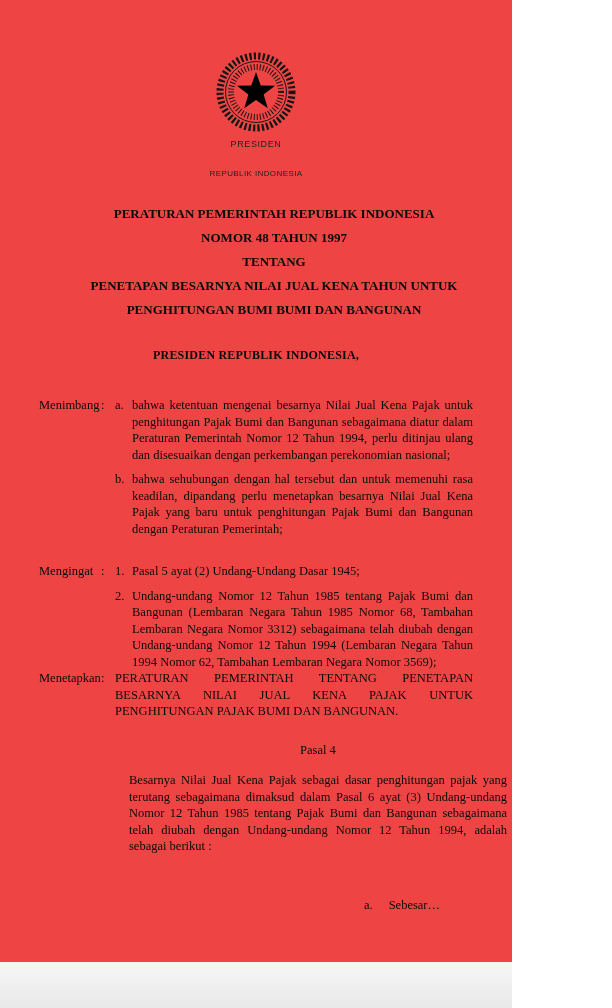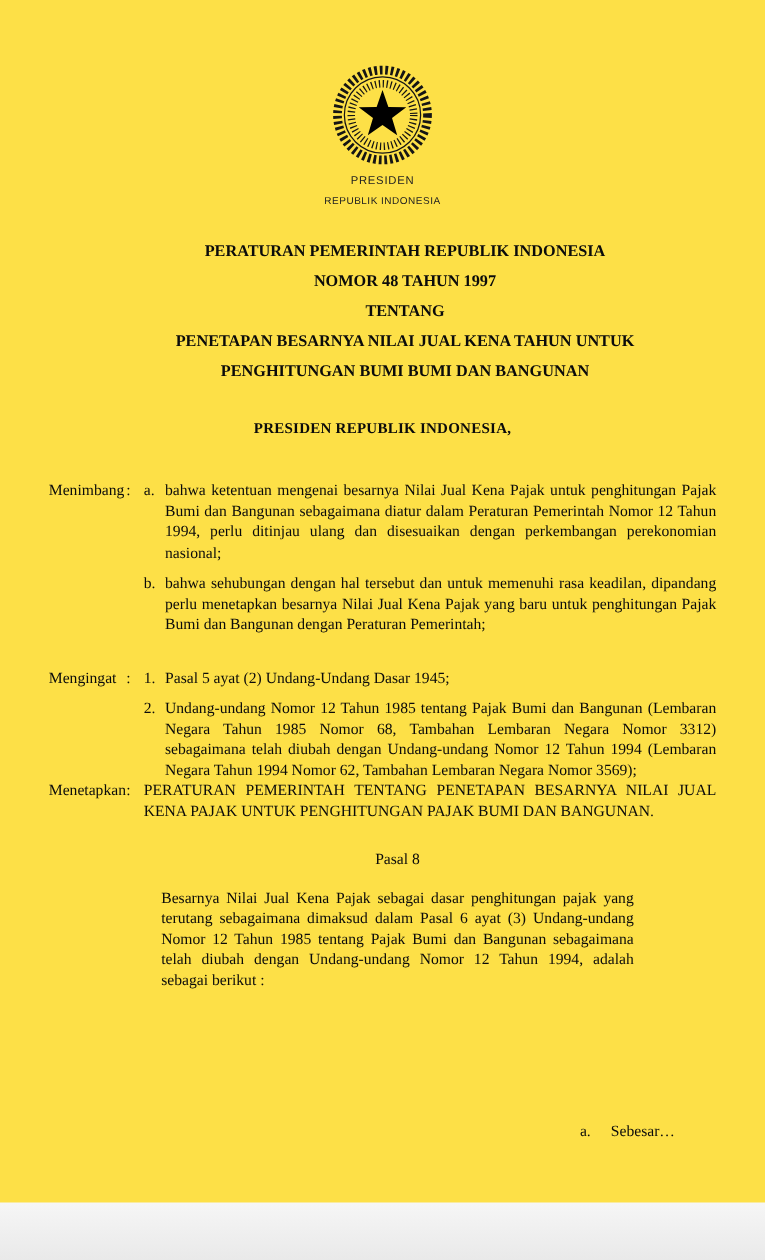--- a/index.html
+++ b/index.html
@@ -5,34 +5,34 @@
   * { margin: 0; padding: 0; box-sizing: border-box; }
   html, body { background: #ffffff; }
   body {
     width: 612px; height: 1008px;
     font-family: "Liberation Serif", serif;
     color: #0b0b0b;
     -webkit-font-smoothing: antialiased;
   }
   .page {
     position: relative;
-    width: 612px; height: 1008px;
-    background: #fde047;
+    width: 512px; height: 1008px;
+    background: #ef4444;
     overflow: hidden;
   }
   
   .letterhead { text-align: center; padding-top: 50px; }
   .emblem svg { display: block; margin: 0 auto; }
   .lh-line1 {
     font-family: "Liberation Sans", sans-serif;
     font-size: 9px; letter-spacing: 0.6px; margin-top: 5px; color: #222;
   }
   .lh-line2 {
     font-family: "Liberation Sans", sans-serif;
-    font-size: 8px; letter-spacing: 0.4px; margin-top: 7px; color: #222;
+    font-size: 8px; letter-spacing: 0.4px; margin-top: 20px; color: #222;
   }
   
   .title-block {
     text-align: center; margin-top: 24px;
     font-weight: bold; font-size: 13px; margin-left: 36px;
   }
   .title-block .title-line { line-height: 24px; }
   .salutation {
     text-align: center; font-weight: bold;
     font-size: 12px; margin-top: 26px; letter-spacing: 0.2px;
@@ -133,21 +133,21 @@
     </div>
 
 
     <div class="clause clause-menetapkan">
       <div class="clause-label">Menetapkan</div>
       <div class="clause-colon">:</div>
       <div class="menetapkan-text">PERATURAN PEMERINTAH TENTANG PENETAPAN BESARNYA NILAI JUAL KENA PAJAK UNTUK PENGHITUNGAN PAJAK BUMI DAN BANGUNAN.</div>
     </div>
 
     <div class="pasal">
-      <div class="pasal-heading">Pasal 8</div>
+      <div class="pasal-heading">Pasal 4</div>
       <div class="pasal-body">Besarnya Nilai Jual Kena Pajak sebagai dasar penghitungan pajak yang terutang sebagaimana dimaksud dalam Pasal 6 ayat (3) Undang-undang Nomor 12 Tahun 1985 tentang Pajak Bumi dan Bangunan sebagaimana telah diubah dengan Undang-undang Nomor 12 Tahun 1994, adalah sebagai berikut :</div>
     </div>
 
   </div>
 
   <div class="catchword">
     <span>a.</span>
     <span>Sebesar…</span>
   </div>
 

